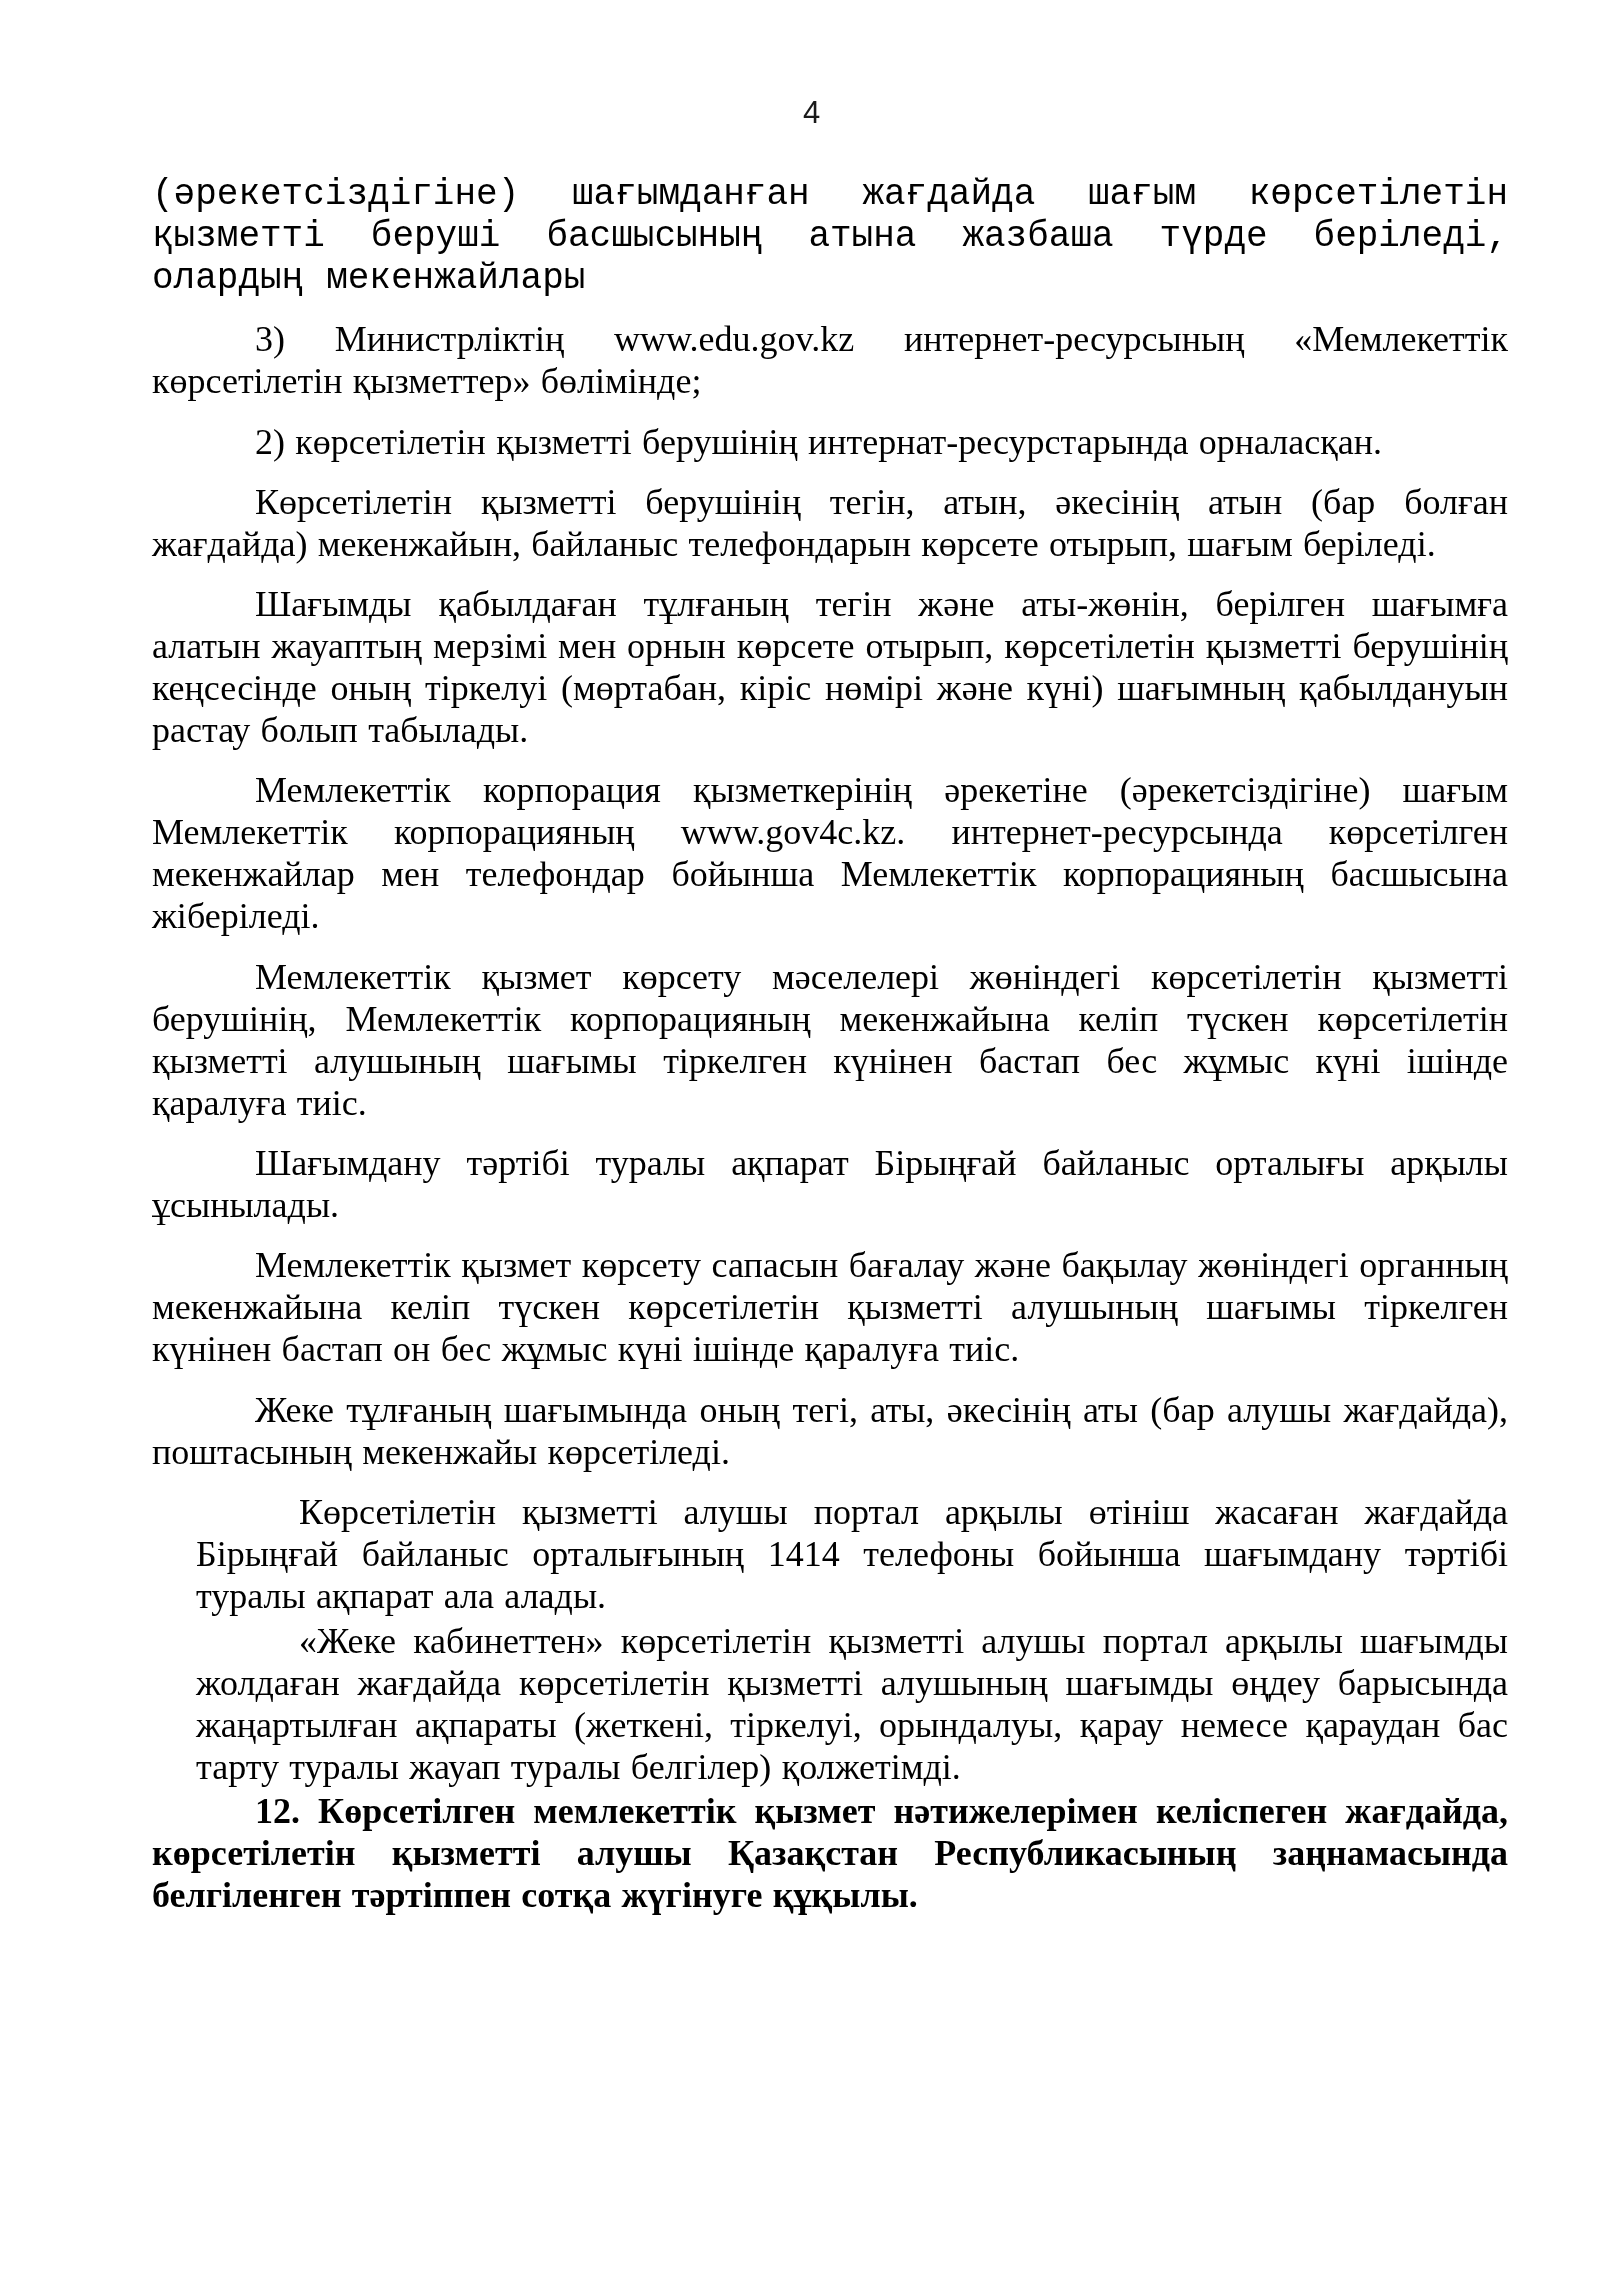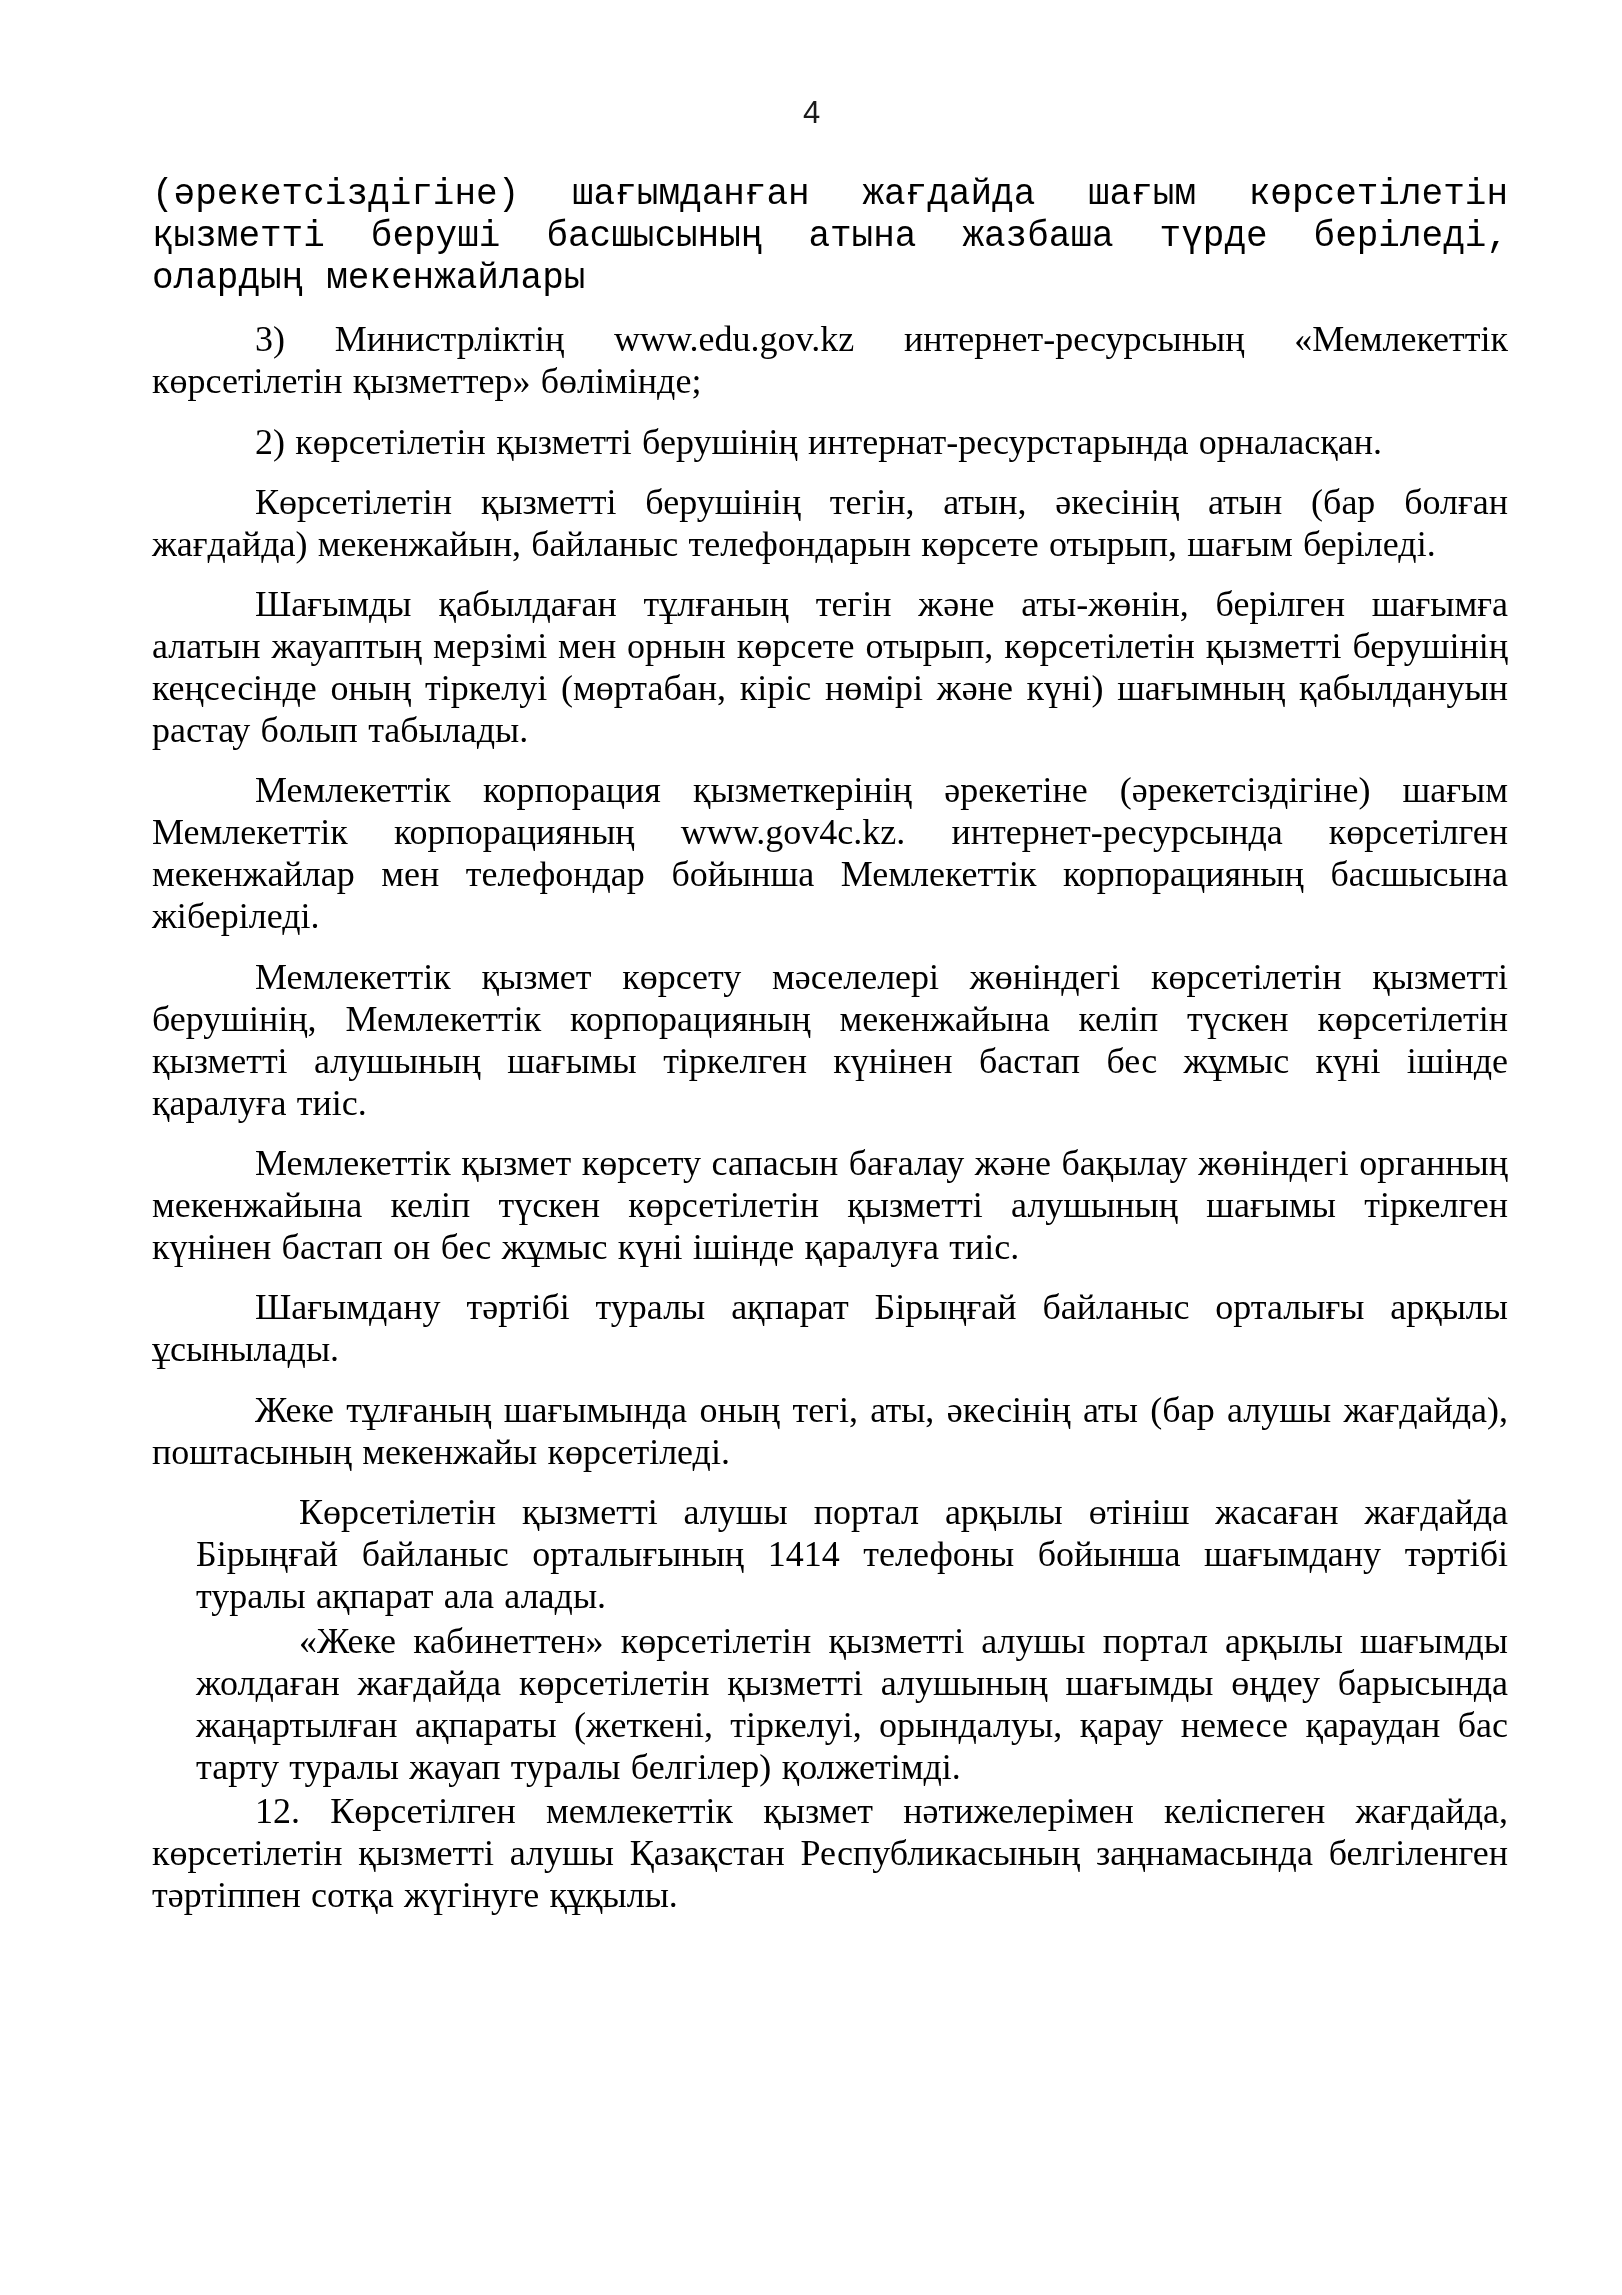--- a/index.html
+++ b/index.html
@@ -44,37 +44,38 @@
   .content p.no-indent {
     text-indent: 0;
     font-family: Liberation Mono, monospace;
   }
   .content p.tight {
     margin-bottom: 2.6px;
     margin-left: 44px;
   }
   .content p:last-child {
     margin-bottom: 16px;
+    font-weight: bold;
   }
 </style>
 </head>
 <body>
 
 <div class="page">
   <div class="page-number">4</div>
 
   <div class="content">
     <p class="no-indent">(әрекетсіздігіне) шағымданған жағдайда шағым көрсетілетін қызметті беруші басшысының атына жазбаша түрде беріледі, олардың мекенжайлары</p>
     <p>3) Министрліктің www.edu.gov.kz интернет-ресурсының «Мемлекеттік көрсетілетін қызметтер» бөлімінде;</p>
     <p>2) көрсетілетін қызметті берушінің интернат-ресурстарында орналасқан.</p>
     <p>Көрсетілетін қызметті берушінің тегін, атын, әкесінің атын (бар болған жағдайда) мекенжайын, байланыс телефондарын көрсете отырып, шағым беріледі.</p>
     <p>Шағымды қабылдаған тұлғаның тегін және аты-жөнін, берілген шағымға алатын жауаптың мерзімі мен орнын көрсете отырып, көрсетілетін қызметті берушінің кеңсесінде оның тіркелуі (мөртабан, кіріс нөмірі және күні) шағымның қабылдануын растау болып табылады.</p>
     <p>Мемлекеттік корпорация қызметкерінің әрекетіне (әрекетсіздігіне) шағым Мемлекеттік корпорацияның www.gov4c.kz. интернет-ресурсында көрсетілген мекенжайлар мен телефондар бойынша Мемлекеттік корпорацияның басшысына жіберіледі.</p>
     <p>Мемлекеттік қызмет көрсету мәселелері жөніндегі көрсетілетін қызметті берушінің, Мемлекеттік корпорацияның мекенжайына келіп түскен көрсетілетін қызметті алушының шағымы тіркелген күнінен бастап бес жұмыс күні ішінде қаралуға тиіс.</p>
+    <p>Шағымдану тәртібі туралы ақпарат Бірыңғай байланыс орталығы арқылы ұсынылады.</p>
     <p>Мемлекеттік қызмет көрсету сапасын бағалау және бақылау жөніндегі органның мекенжайына келіп түскен көрсетілетін қызметті алушының шағымы тіркелген күнінен бастап он бес жұмыс күні ішінде қаралуға тиіс.</p>
-    <p>Шағымдану тәртібі туралы ақпарат Бірыңғай байланыс орталығы арқылы ұсынылады.</p>
     <p>Жеке тұлғаның шағымында оның тегі, аты, әкесінің аты (бар алушы жағдайда), поштасының мекенжайы көрсетіледі.</p>
     <p class="tight">Көрсетілетін қызметті алушы портал арқылы өтініш жасаған жағдайда Бірыңғай байланыс орталығының 1414 телефоны бойынша шағымдану тәртібі туралы ақпарат ала алады.</p>
     <p class="tight">«Жеке кабинеттен» көрсетілетін қызметті алушы портал арқылы шағымды жолдаған жағдайда көрсетілетін қызметті алушының шағымды өңдеу барысында жаңартылған ақпараты (жеткені, тіркелуі, орындалуы, қарау немесе қараудан бас тарту туралы жауап туралы белгілер) қолжетімді.</p>
     <p>12. Көрсетілген мемлекеттік қызмет нәтижелерімен келіспеген жағдайда, көрсетілетін қызметті алушы Қазақстан Республикасының заңнамасында белгіленген тәртіппен сотқа жүгінуге құқылы.</p>
   </div>
 </div>
 
 
 </body></html>

